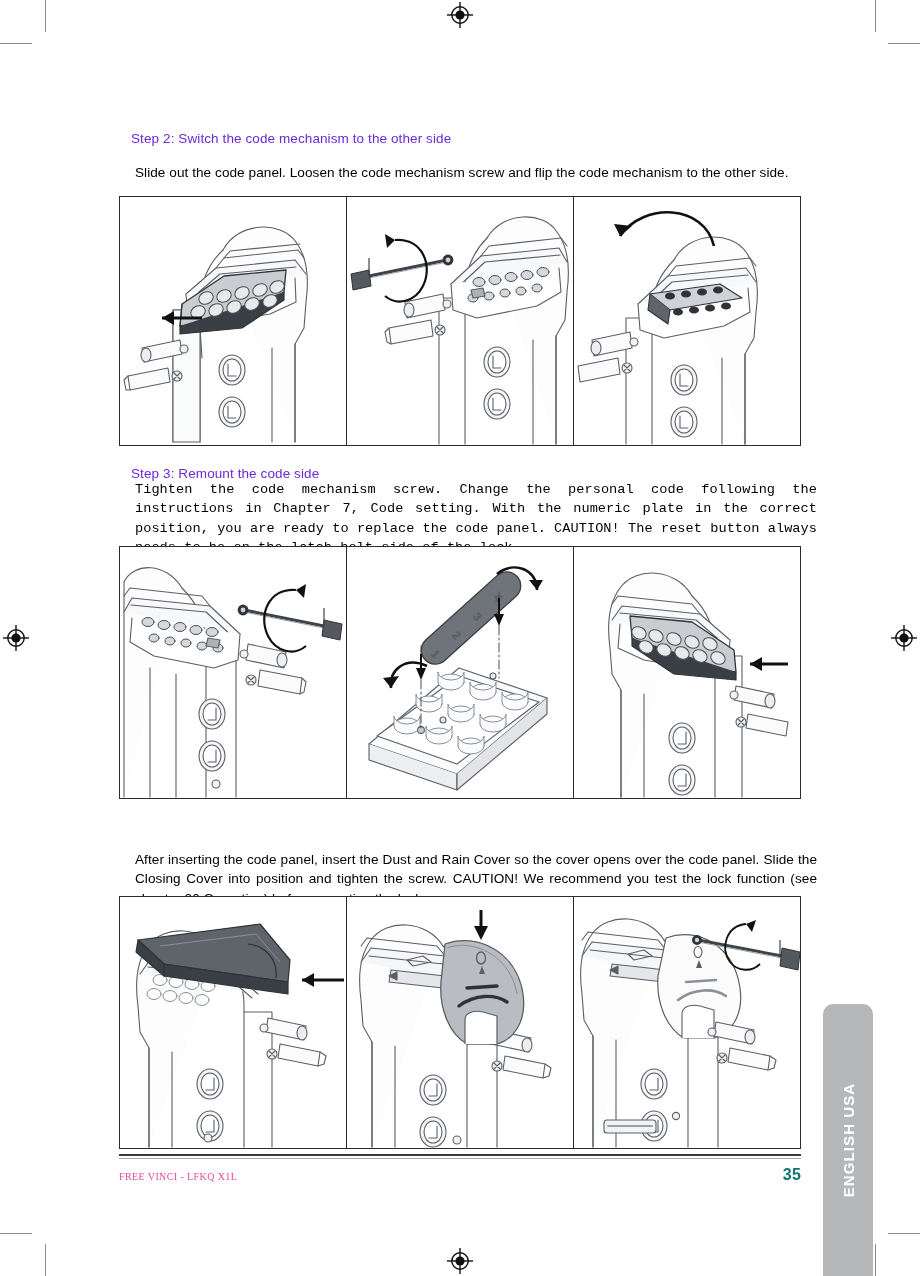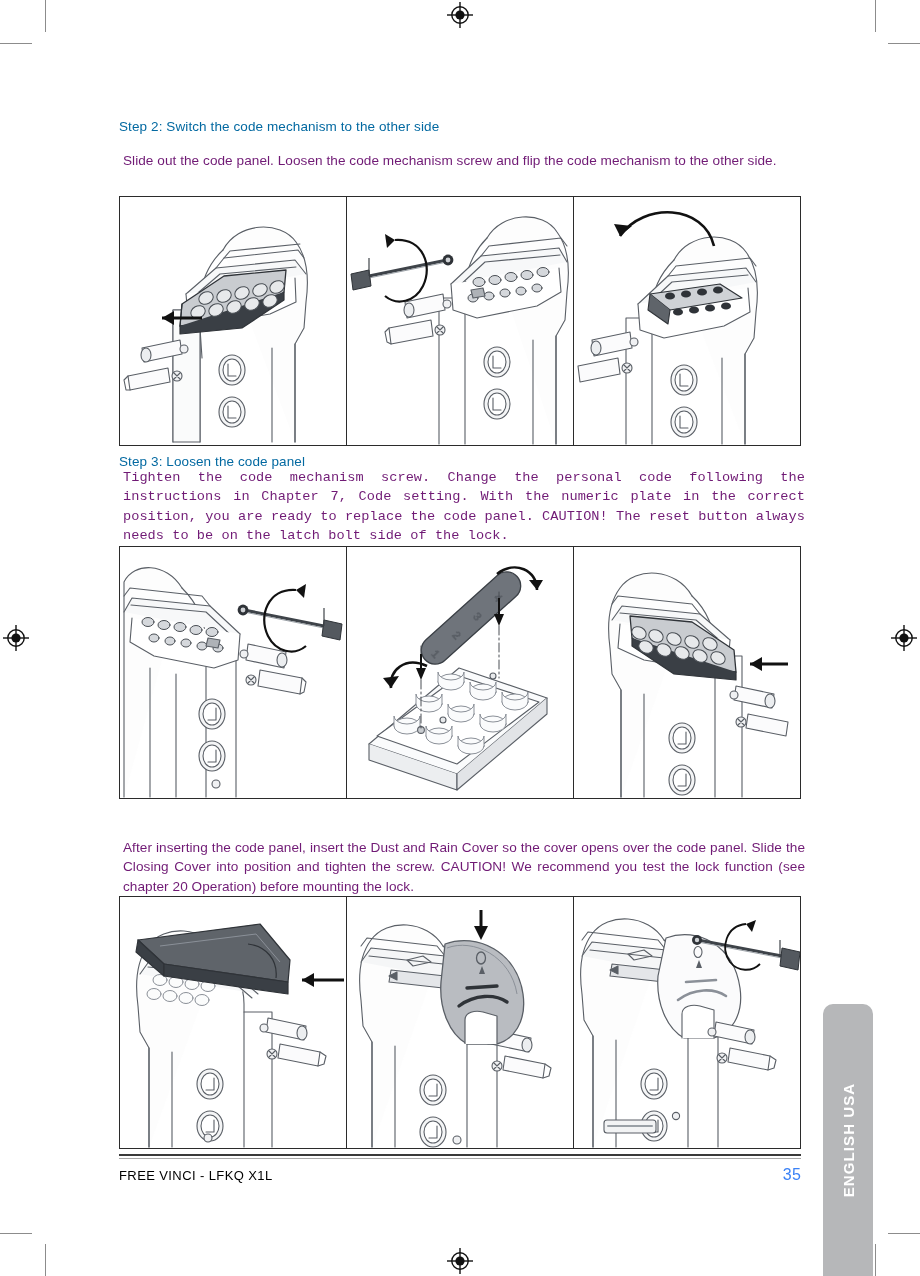--- a/index.html
+++ b/index.html
@@ -36,31 +36,31 @@
     left: 119px;
     top: 0;
     width: 682px;
     height: 1276px;
   }
 
   .step-title {
     font-size: 13.5px;
     line-height: 1.35;
     letter-spacing: 0.1px;
-    margin: 0;
-    color: #0369a1;
+    margin: 12px;
+    color: #6d28d9;
   }
 
   .body-text {
     font-size: 13.6px;
     line-height: 1.42;
     letter-spacing: 0.05px;
-    margin: 4px;
+    margin: 16px;
     text-align: justify;
-    color: #701a75;
+    color: #000000;
   }
 
   
   .fig-row {
     display: flex;
     border: 1.6px solid #2b2b2b;
     background: #ffffff;
     box-sizing: border-box;
   }
   .fig-cell {
@@ -90,29 +90,30 @@
 
   .footer-bar {
     position: absolute;
     left: 0;
     width: 682px;
     display: flex;
     align-items: baseline;
     justify-content: space-between;
   }
   .footer-left {
-    font-size: 13px;
+    font-size: 10px;
     letter-spacing: 0.4px;
-    color: #000000;
+    color: #ec4899;
+    font-family: Liberation Serif, serif;
   }
   .footer-page {
     font-size: 16px;
-    font-weight: normal;
+    font-weight: bold;
     letter-spacing: 0.2px;
-    color: #3b82f6;
+    color: #0f766e;
   }
 
   
   .lang-tab {
     position: absolute;
     left: 823px;
     top: 1004px;
     width: 50px;
     height: 272px;
     background: #b6b7b9;
@@ -338,21 +339,21 @@
         </g>
 
         <g fill="none" stroke="#111" stroke-width="2.6">
           <path d="M46 38 C 70 4 130 6 140 48"></path>
           <polygon points="46,38 40,26 58,28" fill="#111" stroke="none"></polygon>
         </g>
       </svg>
     </div>
   </div>
 
-  <p class="step-title" style="position:absolute; left:0; top:453px; width:682px;">Step 3:  Loosen the code panel</p>
+  <p class="step-title" style="position:absolute; left:0; top:453px; width:682px;">Step 3:  Remount the code side</p>
   <p class="body-text" style="position:absolute; left:0; top:464px; width:682px;font-family:Liberation Mono, monospace;">Tighten the code mechanism screw. Change the personal code following the instructions in Chapter 7, Code setting. With the numeric plate in the correct position, you are ready to replace the code panel. CAUTION! The reset button always needs to be on the latch bolt side of the lock.</p>
 
   <div class="fig-row" style="position:absolute; left:0; top:546px; width:682px; height:253px;">
 
     <div class="fig-cell">
       <svg viewBox="0 0 226 249" aria-hidden="true">
         <g fill="none" stroke="#5a5f66" stroke-width="1.1" stroke-linejoin="round" stroke-linecap="round">
           <path d="M62 40 C 46 14 14 14 4 34 L4 249" fill="#fdfdfd"></path>
           <path d="M62 40 C 78 56 86 76 86 96 L86 249"></path>
           <path d="M86 104 L116 104 L116 249"></path>

